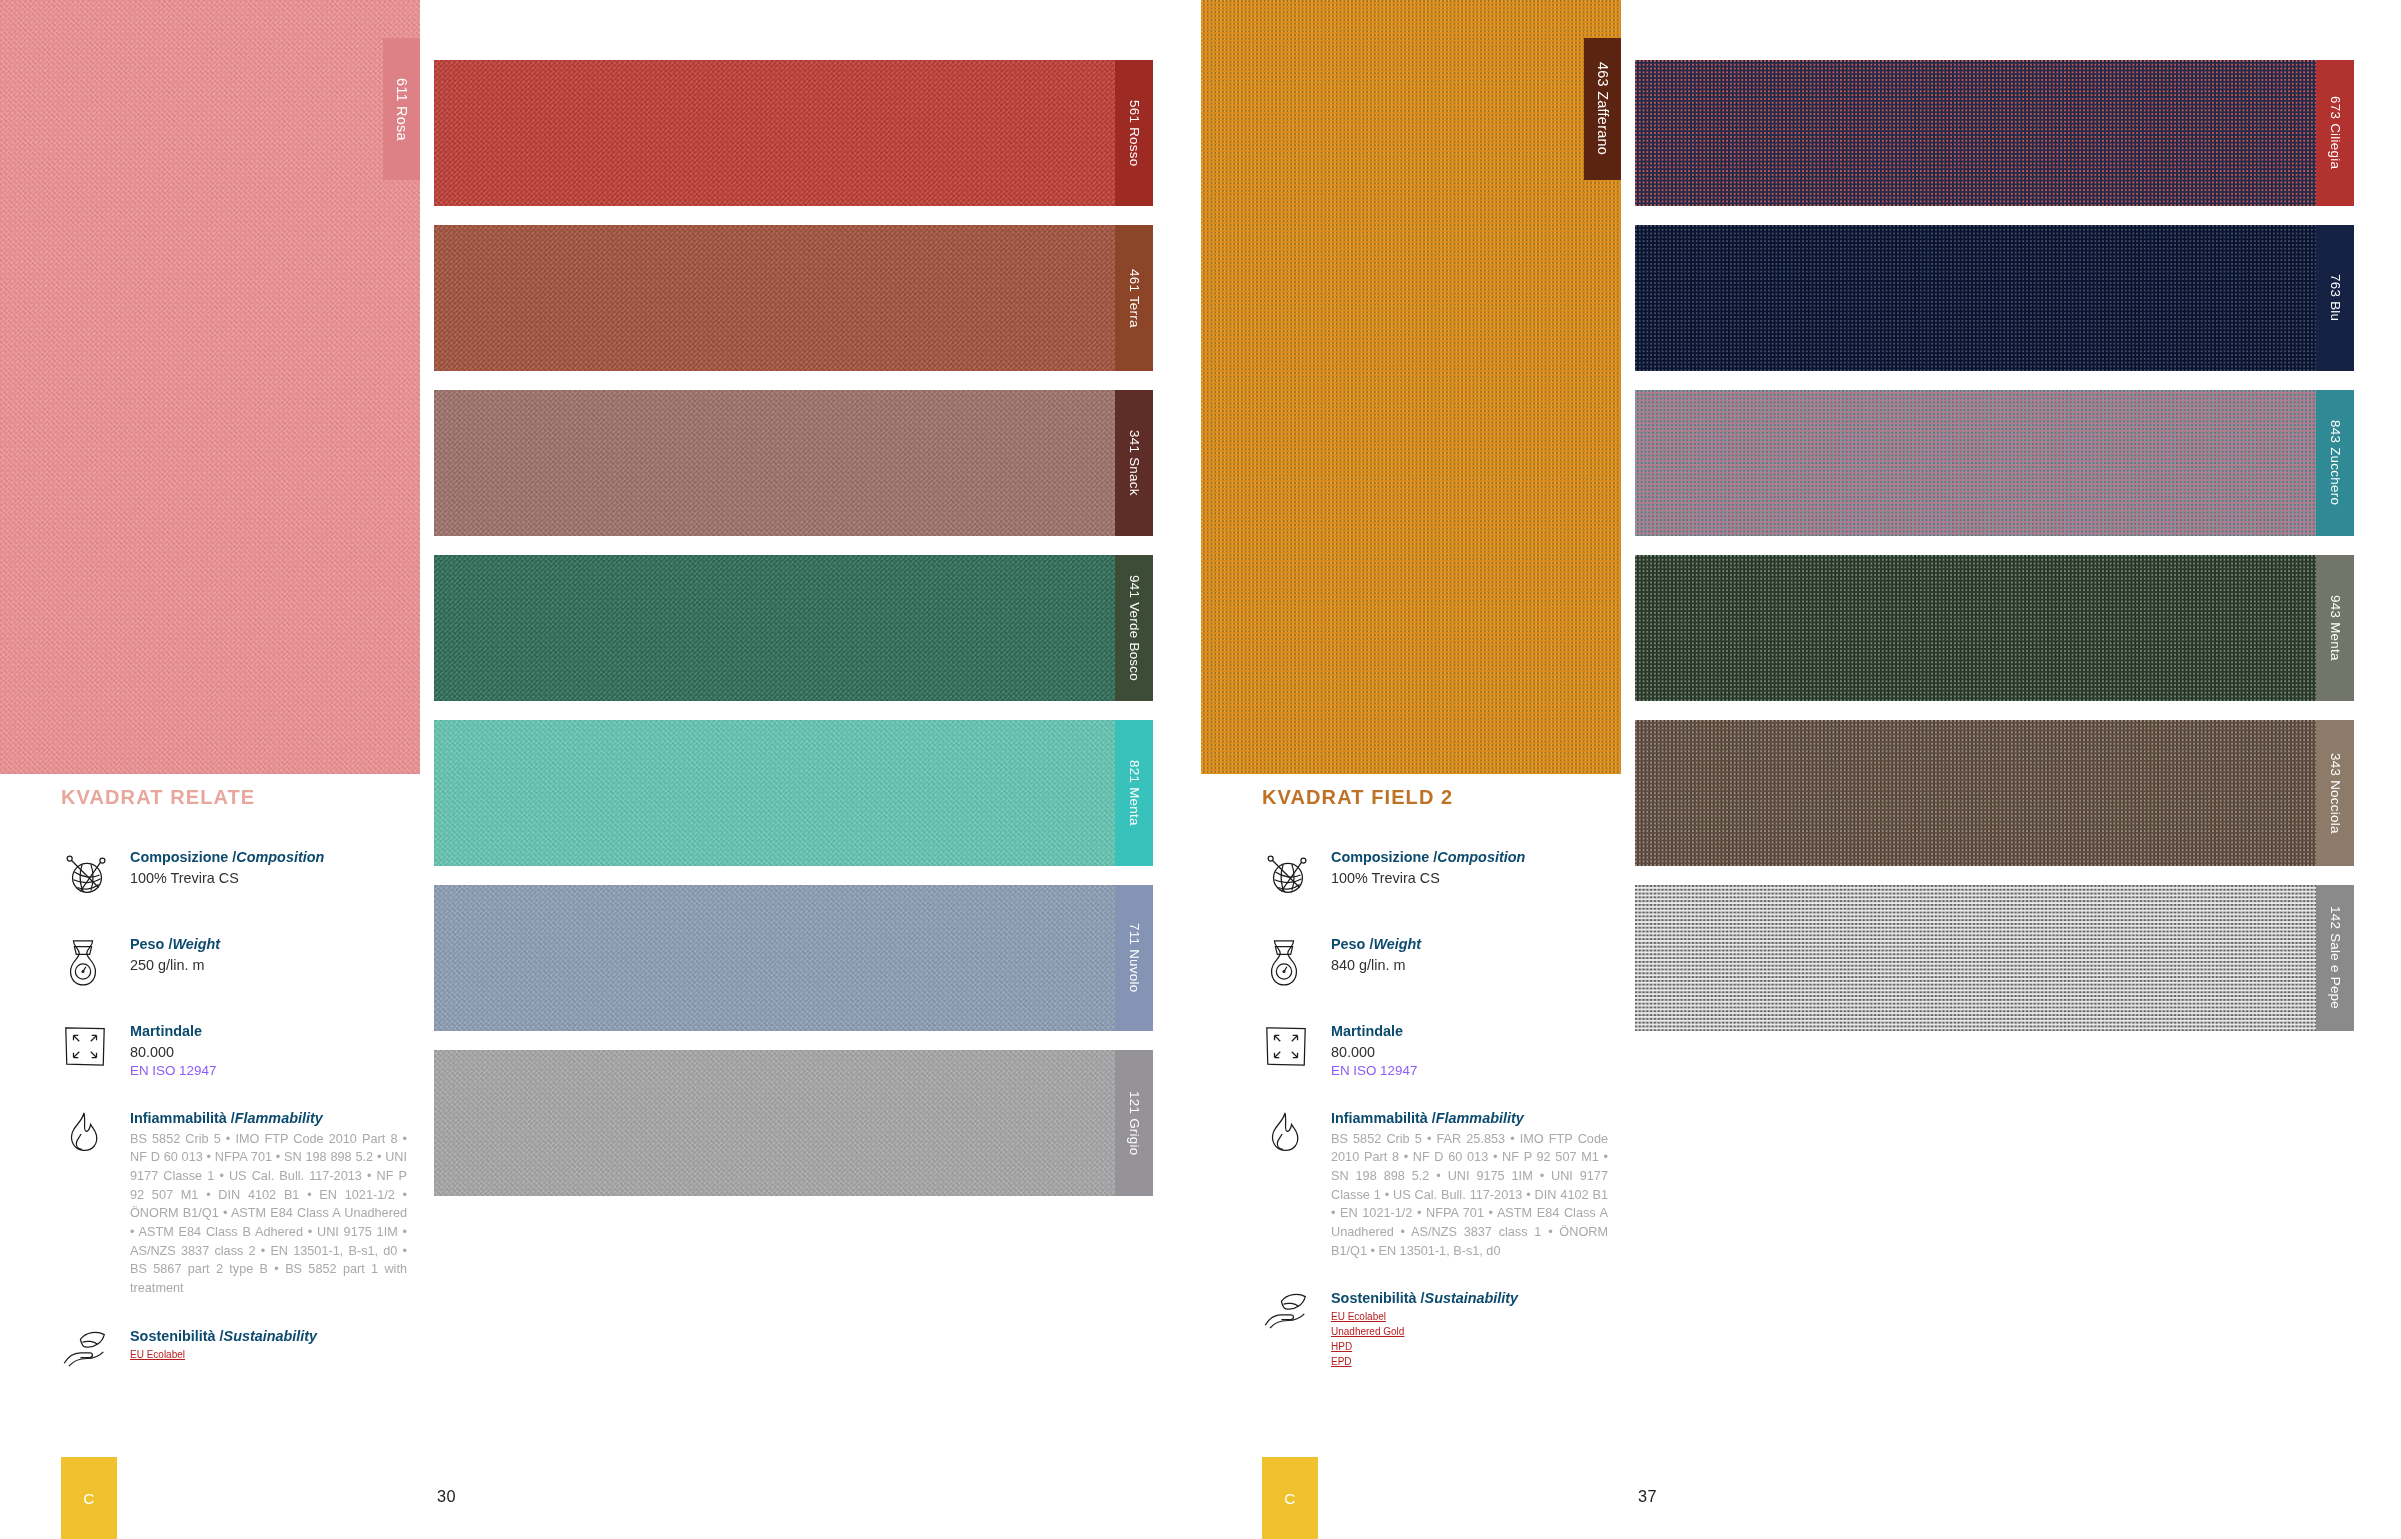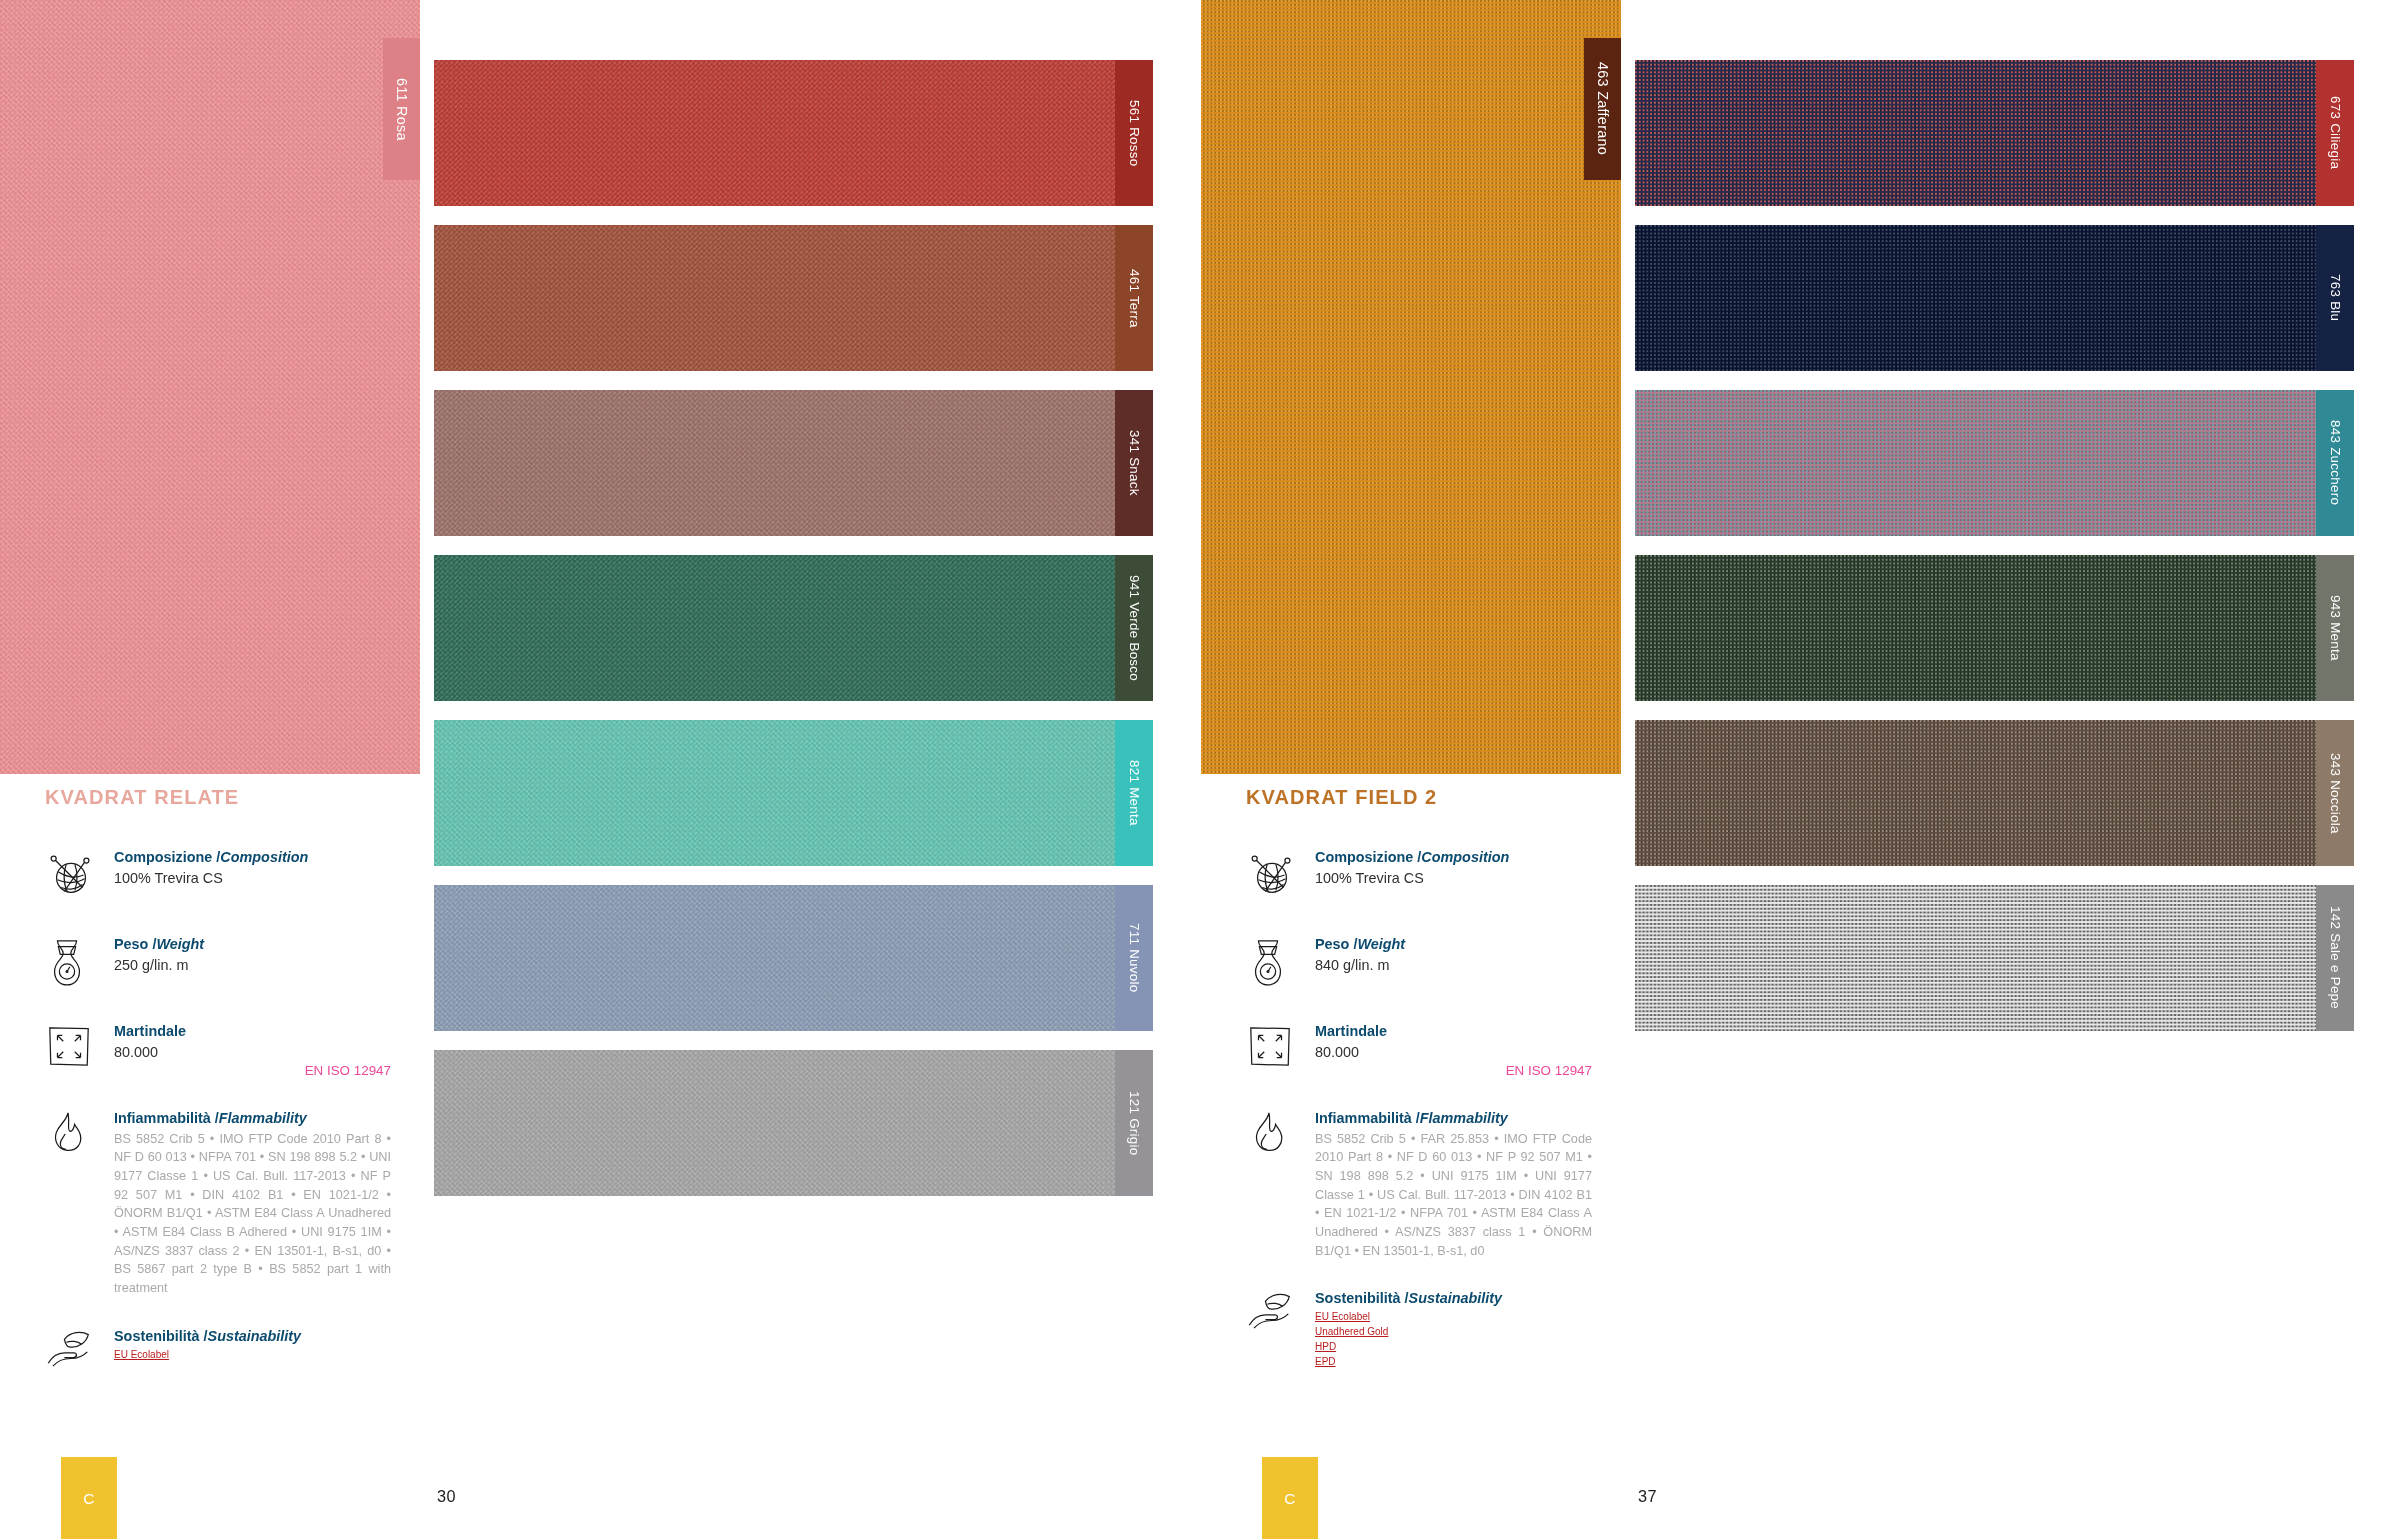--- a/index.html
+++ b/index.html
@@ -84,21 +84,21 @@
     writing-mode: vertical-rl;
     font-size: 13.4px;
     letter-spacing: 0.02em;
     color: #ffffff;
     white-space: nowrap;
   }
 
   
   .info {
     position: absolute;
-    left: 45px;
+    left: 61px;
     top: 786px;
     width: 346px;
   }
   .brand-title {
     font-size: 20px;
     font-weight: bold;
     letter-spacing: 0.055em;
     margin-bottom: 37px;
   }
   .spec-row {
@@ -124,23 +124,22 @@
   }
   .spec-label b { font-weight: bold; }
   .spec-label i { font-weight: bold; font-style: italic; }
   .spec-value {
     font-size: 14.4px;
     color: #303030;
     line-height: 1.3;
   }
   .spec-sub {
     font-size: 13.4px;
-    color: #ec4899;
+    color: #8b5cf6;
     line-height: 1.35;
-    text-align: right;
   }
   .spec-para {
     font-size: 12.7px;
     color: #a9a9a9;
     line-height: 1.47;
     text-align: justify;
     margin-top: 1.9px;
   }
   .spec-list { font-size: 10px; color: #b91c1c; line-height: 1.48; text-decoration: underline; }
 

